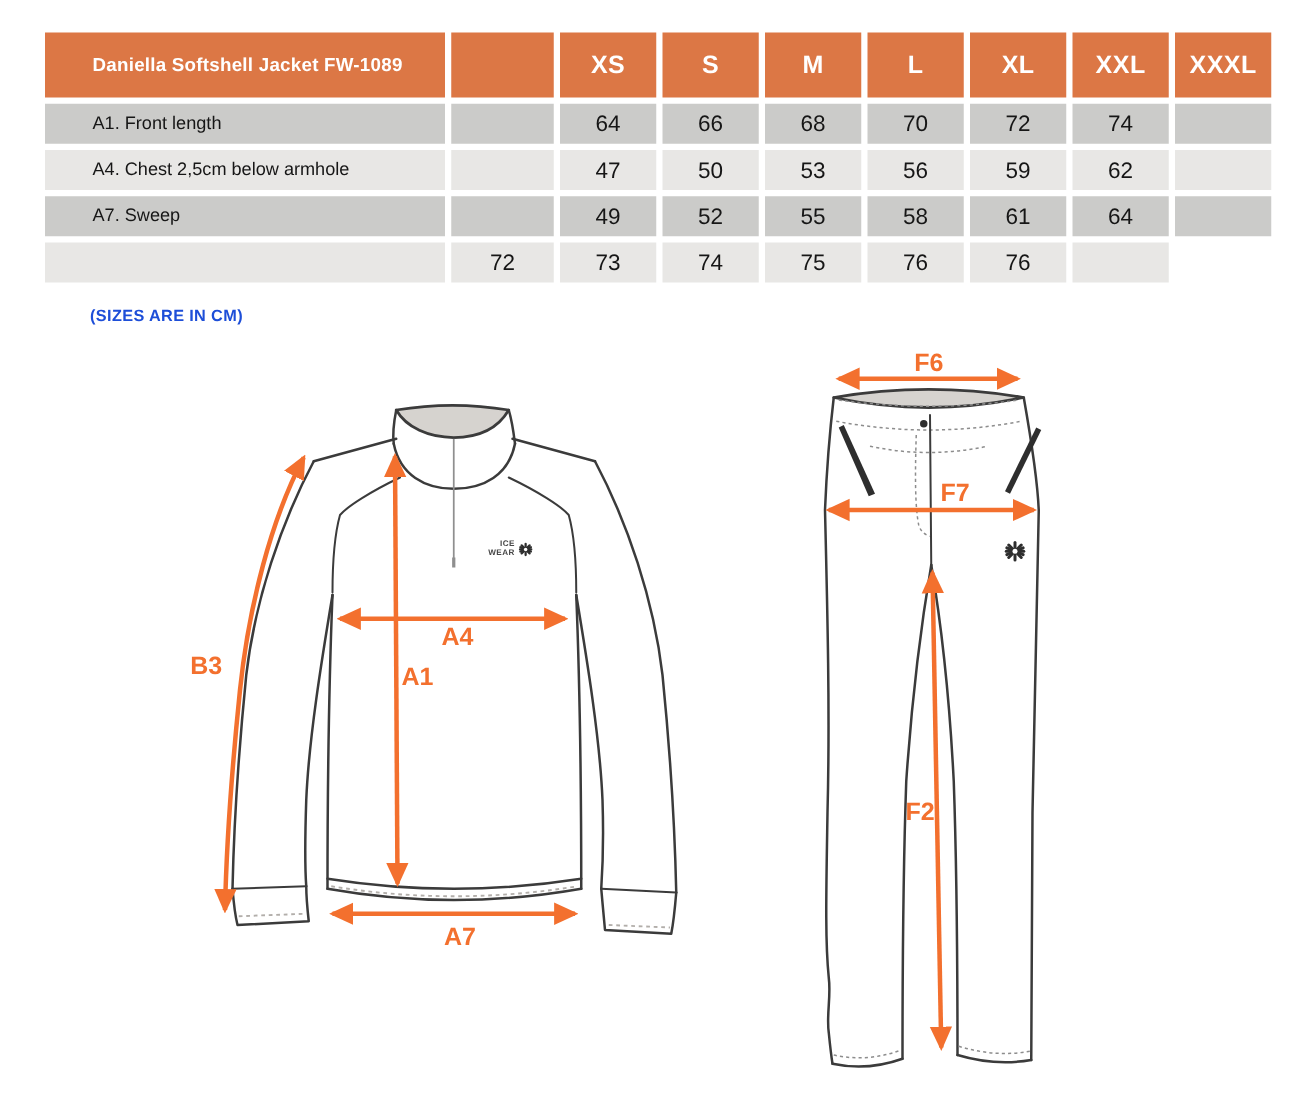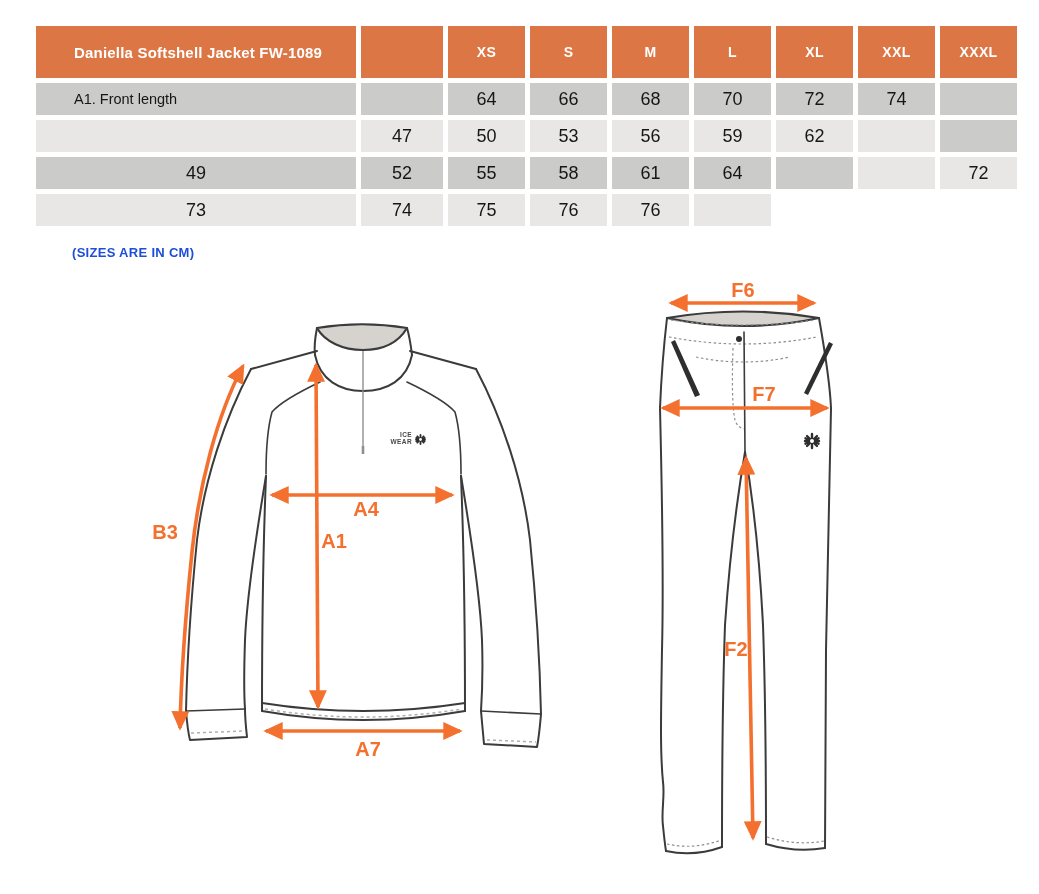--- a/index.html
+++ b/index.html
@@ -9,21 +9,21 @@
   }
   
   .size-table{
     position:absolute;left:36px;top:26px;
     display:grid;
     grid-template-columns:320px 82px repeat(7,77px);
     grid-template-rows:52px repeat(4,32px);
     column-gap:5px;row-gap:5px;
   }
   .cell{display:flex;align-items:center;justify-content:center;font-size:18px;}
-  .cell.head{background:#DC7745;color:#ffffff;font-weight:bold;font-size:14px;letter-spacing:.4px;}
+  .cell.head{background:#DC7745;color:#ffffff;font-weight:bold;font-size:20px;letter-spacing:.4px;}
   .cell.head.title-cell{justify-content:flex-start;padding-left:38px;font-size:15px;width:282px;letter-spacing:.2px;text-align:right;}
   .cell.label-cell{justify-content:flex-start;padding-left:38px;font-size:14.5px;width:282px;}
   .row-dark{background:#CBCBC9;text-align:right;}
   .row-light{background:#E8E7E5;}
   .note{
     position:absolute;left:72px;top:245px;
     color:#1d4ed8;font-size:13px;font-weight:bold;letter-spacing:.3px;
   }
   
   svg{position:absolute;overflow:visible;}
@@ -59,29 +59,31 @@
     <div class="cell label-cell row-dark">A1. Front length</div>
     <div class="cell row-dark"></div>
     <div class="cell row-dark">64</div>
     <div class="cell row-dark">66</div>
     <div class="cell row-dark">68</div>
     <div class="cell row-dark">70</div>
     <div class="cell row-dark">72</div>
     <div class="cell row-dark">74</div>
     <div class="cell row-dark"></div>
 
+    <div class="cell label-cell row-light">A4. Chest 2,5cm below armhole</div>
     <div class="cell row-light"></div>
     <div class="cell row-light">47</div>
     <div class="cell row-light">50</div>
     <div class="cell row-light">53</div>
     <div class="cell row-light">56</div>
     <div class="cell row-light">59</div>
     <div class="cell row-light">62</div>
     <div class="cell row-light"></div>
 
+    <div class="cell label-cell row-dark">A7. Sweep</div>
     <div class="cell row-dark"></div>
     <div class="cell row-dark">49</div>
     <div class="cell row-dark">52</div>
     <div class="cell row-dark">55</div>
     <div class="cell row-dark">58</div>
     <div class="cell row-dark">61</div>
     <div class="cell row-dark">64</div>
     <div class="cell row-dark"></div>
 
     <div class="cell row-light"></div>

